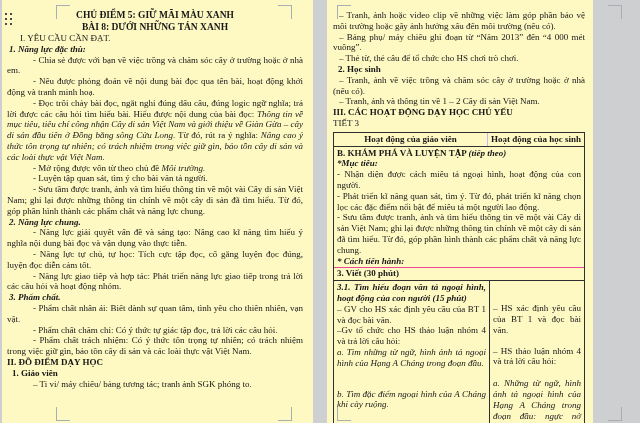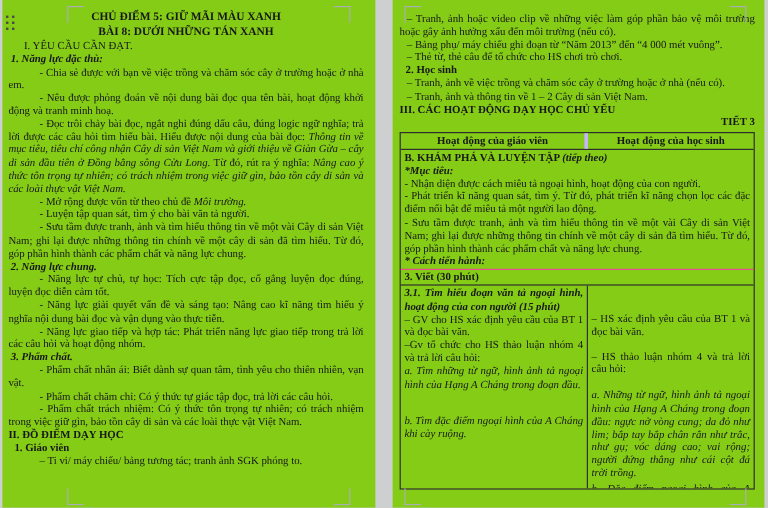--- a/index.html
+++ b/index.html
@@ -2,40 +2,40 @@
 <html><head>
 <meta charset="utf-8">
 <style>
   html,body{margin:0;padding:0}
   body{
     width:640px;height:423px;position:relative;overflow:hidden;
     background:#cdcfd1;
     font-family:"Liberation Serif", serif;
     color:#171717;
   }
-  .page{position:absolute;top:0;height:423px;background:#84cc16;overflow:hidden}
+  .page{position:absolute;top:0;height:423px;background:#fef9c3;overflow:hidden}
   #pageL{left:2px;width:311px}
-  #pageR{left:327px;width:310px}
+  #pageR{left:327px;width:266px}
   .content{padding:10px 10px 0 5px;font-size:9px;line-height:10.8px;text-align:justify}
   #pageR .content{padding:10px 8px 0 6px}
   p{margin:0;padding:0}
   .title{text-align:center;font-weight:bold;font-size:9.5px;line-height:11.5px;text-indent:0}
   .hA{font-weight:normal;margin-left:13px}
   .hB{font-weight:bold;font-style:italic;margin-left:2px}
   .hC{font-weight:bold}
   .hD{font-weight:bold;margin-left:5px}
   .para{text-indent:26px}
   #pageR .para{text-indent:6px}
-  .center{text-align:right;font-weight:bold;text-indent:0}
+  .center{text-align:left;font-weight:normal;text-indent:0}
   .it{font-style:italic}
   .bi{font-weight:bold;font-style:italic}
   
   .tbl{margin-top:3px;border:1px solid #2f2f2f}
   .trow{display:flex}
-  .hcell{flex:0 0 149px;text-align:center;font-weight:bold;border-right:3px solid #c4b5fd;padding:1px 2px}
+  .hcell{flex:0 0 149px;text-align:center;font-weight:bold;border-right:1px solid #c4b5fd;padding:1px 2px}
   .hcell2{flex:1;text-align:center;font-weight:bold;padding:1px 2px}
   .hrow{border-bottom:1px solid #2f2f2f}
   .bigcell{padding:1px 3px;border-bottom:1px solid #ec4899}
   .vietrow{font-weight:bold;padding:0 3px 1px;border-bottom:1px solid #2f2f2f}
   .tworow{display:flex;height:169px;overflow:hidden}
   .cgv{flex:0 0 149px;border-right:1px solid #2f2f2f;padding:1px 3px;overflow:hidden}
   .chs{flex:1;padding:1px 3px;overflow:hidden}
   .mt21{margin-top:21px}
   .mt10{margin-top:10px}
   .mt11{margin-top:11px}
@@ -62,22 +62,22 @@
     <p class="title">BÀI 8: DƯỚI NHỮNG TÁN XANH</p>
     <p class="hA">I. YÊU CẦU CẦN ĐẠT.</p>
     <p class="hB">1. Năng lực đặc thù:</p>
     <p class="para">- Chia sẻ được với bạn về việc trồng và chăm sóc cây ở trường hoặc ở nhà em.</p>
     <p class="para">- Nêu được phỏng đoán về nội dung bài đọc qua tên bài, hoạt động khởi động và tranh minh hoạ.</p>
     <p class="para"><span>- Đọc trôi chảy bài đọc, ngắt nghỉ đúng dấu câu, đúng logic ngữ nghĩa; trả lời được các câu hỏi tìm hiểu bài. Hiểu được nội dung của bài đọc: </span><span class="it">Thông tin về mục tiêu, tiêu chí công nhận Cây di sản Việt Nam và giới thiệu về Giàn Gừa – cây di sản đầu tiên ở Đồng bằng sông Cửu Long</span><span>. Từ đó, rút ra ý nghĩa: </span><span class="it">Nâng cao ý thức tôn trọng tự nhiên; có trách nhiệm trong việc giữ gìn, bảo tồn cây di sản và các loài thực vật Việt Nam.</span></p>
     <p class="para"><span>- Mở rộng được vốn từ theo chủ đề </span><span class="it">Môi trường.</span></p>
     <p class="para">- Luyện tập quan sát, tìm ý cho bài văn tả người.</p>
     <p class="para">- Sưu tầm được tranh, ảnh và tìm hiểu thông tin về một vài Cây di sản Việt Nam; ghi lại được những thông tin chính về một cây di sản đã tìm hiểu. Từ đó, góp phần hình thành các phẩm chất và năng lực chung.</p>
     <p class="hB">2. Năng lực chung.</p>
+    <p class="para">- Năng lực giải quyết vấn đề và sáng tạo: Nâng cao kĩ năng tìm hiểu ý nghĩa nội dung bài đọc và vận dụng vào thực tiễn.</p>
     <p class="para">- Năng lực tự chủ, tự học: Tích cực tập đọc, cố gắng luyện đọc đúng, luyện đọc diễn cảm tốt.</p>
-    <p class="para">- Năng lực giải quyết vấn đề và sáng tạo: Nâng cao kĩ năng tìm hiểu ý nghĩa nội dung bài đọc và vận dụng vào thực tiễn.</p>
     <p class="para">- Năng lực giao tiếp và hợp tác: Phát triển năng lực giao tiếp trong trả lời các câu hỏi và hoạt động nhóm.</p>
     <p class="hB">3. Phẩm chất.</p>
     <p class="para">- Phẩm chất nhân ái: Biết dành sự quan tâm, tình yêu cho thiên nhiên, vạn vật.</p>
     <p class="para">- Phẩm chất chăm chỉ: Có ý thức tự giác tập đọc, trả lời các câu hỏi.</p>
     <p class="para">- Phẩm chất trách nhiệm: Có ý thức tôn trọng tự nhiên; có trách nhiệm trong việc giữ gìn, bảo tồn cây di sản và các loài thực vật Việt Nam.</p>
     <p class="hC">II. ĐỒ ĐIỂM DẠY HỌC</p>
     <p class="hD">1. Giáo viên</p>
     <p class="para">– Ti vi/ máy chiếu/ bảng tương tác; tranh ảnh SGK phóng to.</p>
   </div>
 </div>

